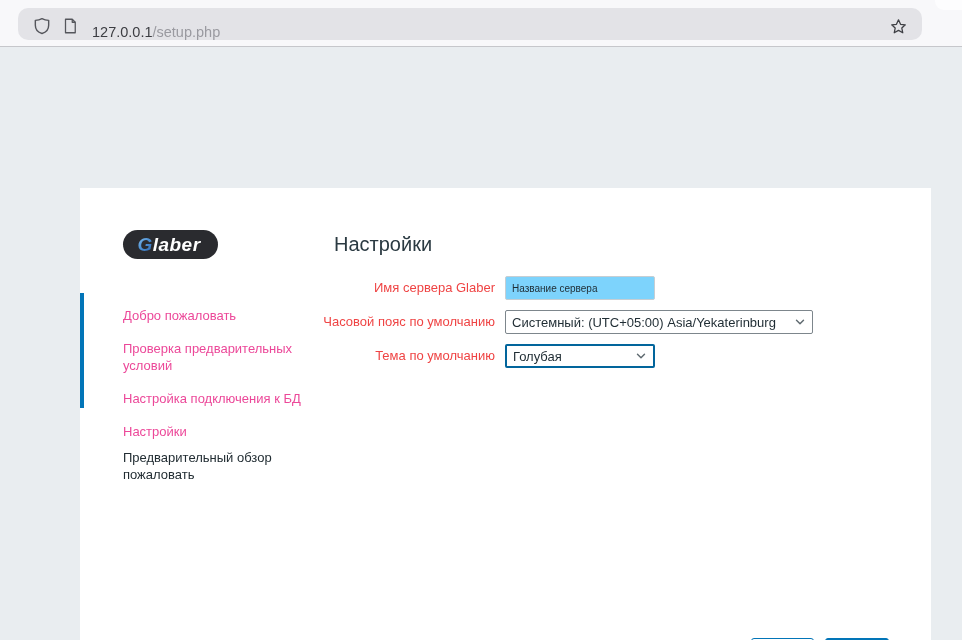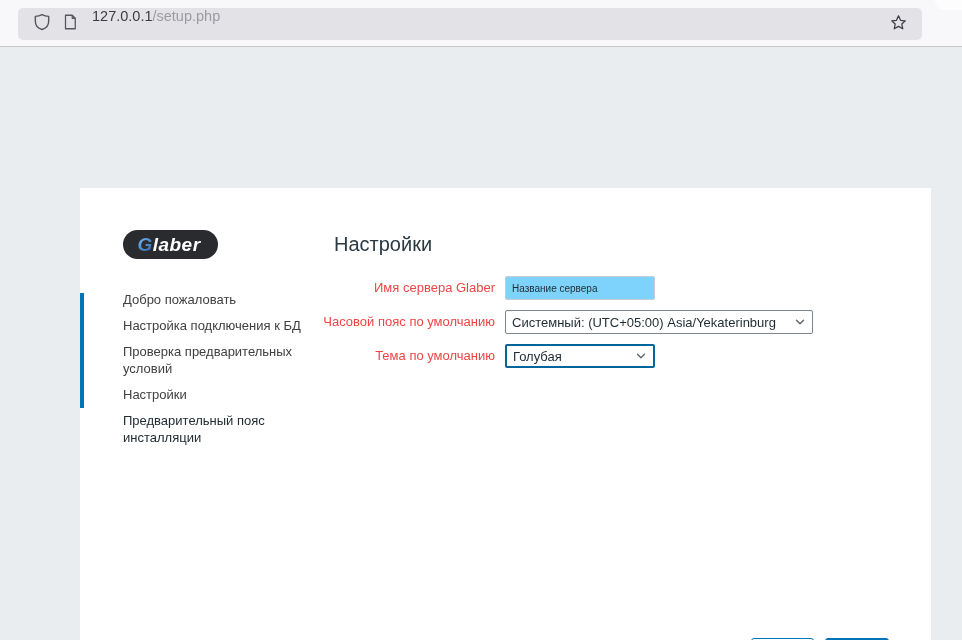--- a/index.html
+++ b/index.html
@@ -16,22 +16,22 @@
     position: absolute; left: 0; top: 0; width: 962px; height: 47px;
     background: #f8f8fa;
     border-bottom: 1px solid #c6c7cb;
   }
   .chrome-corner {
     position: absolute; right: 0; top: 0; width: 27px; height: 10px;
     background: #fdfdfe; border-bottom-left-radius: 9px;
   }
   .address-bar {
     position: absolute; left: 18px; top: 8px; width: 904px; height: 32px;
-    background: #e3e3e7; border-radius: 5px;
-    display: flex; align-items: flex-start; padding: 0 10px;
+    background: #e3e3e7; border-radius: 10px;
+    display: flex; align-items: flex-end; padding: 0 10px;
   }
   .addr-icon-btn {
     width: 28px; height: 28px; display: flex; align-items: center; justify-content: center;
     flex: 0 0 auto; cursor: pointer;
   }
   .url-text { font-size: 14.5px; color: #3c3d42; margin-left: 8px; white-space: nowrap; }
   .url-path { color: #9a9aa0; }
   .addr-spacer { flex: 1; }
 
   
@@ -60,21 +60,21 @@
   
   .step-accent-bar {
     position: absolute; left: 0; top: 105px; width: 4px; height: 115px;
     background: #0275b8;
   }
   .steps-list {
     position: absolute; left: 43px; top: 103px; width: 190px;
     list-style: none; font-size: 13px; line-height: 17px;
   }
   .steps-list li { margin-bottom: 9px; }
-  .steps-list li.muted { color: #404040; }
+  .steps-list li.muted { color: #ec4899; margin-top: 16px; }
   .steps-list li.dark  { color: #222d33; }
 
   
   .page-title {
     position: absolute; left: 254px; top: 45px;
     font-size: 20px; font-weight: 400; color: #2b3a42;
   }
   .form-grid {
     position: absolute; left: 0; top: 88px;
     display: grid; grid-template-columns: 415px auto;
@@ -140,24 +140,24 @@
   <div class="setup-card">
 
     <div class="glaber-logo">
       <span class="logo-text"><span class="logo-g">G</span><span>laber</span></span>
     </div>
 
     <div class="step-accent-bar"></div>
 
     <ul class="steps-list">
       <li class="muted">Добро пожаловать</li>
+      <li class="muted">Проверка предварительных условий</li>
       <li class="muted">Настройка подключения к БД</li>
-      <li class="muted">Проверка предварительных условий</li>
       <li class="muted">Настройки</li>
-      <li class="dark">Предварительный пояс инсталляции</li>
+      <li class="dark">Предварительный обзор пожаловать</li>
     </ul>
 
     <h1 class="page-title">Настройки</h1>
 
     <div class="form-grid">
       <label class="form-label">Имя сервера Glaber</label>
       <div>
         <input class="text-input" type="text" value="Название сервера" style="">
       </div>
 

